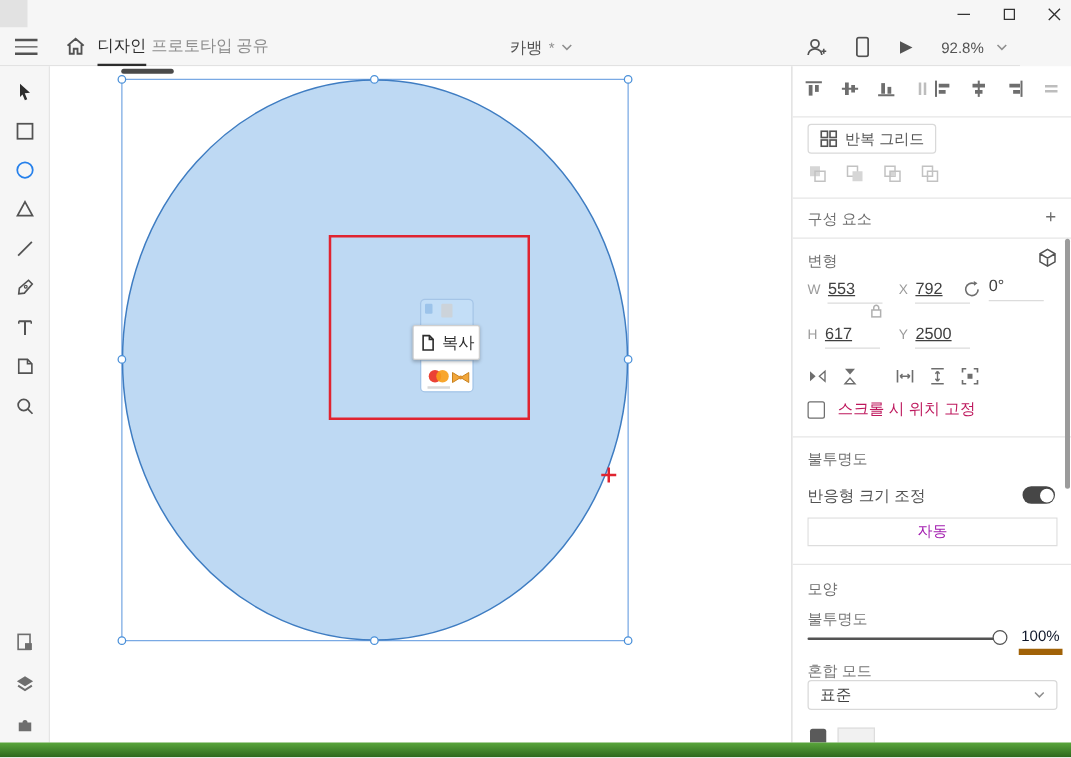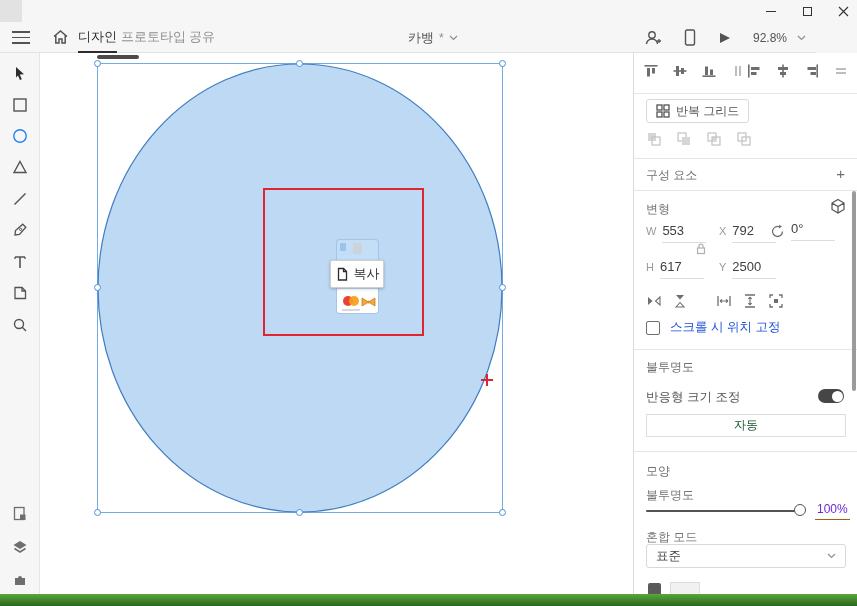--- a/index.html
+++ b/index.html
@@ -61,34 +61,34 @@
   .divider { position:absolute; left:0; width:224px; height:1px; background:#e6e6e6; }
   .align-row { position:absolute; left:9px; top:10px; width:206px; display:flex; justify-content:space-between; }
   .align-grp { display:flex; gap:13px; }
   .icon-btn { cursor:pointer; display:inline-flex; }
   .repeat-grid-btn { position:absolute; left:12px; top:46px; height:24px; padding:0 9px; border:1px solid #d9d9d9; border-radius:3px; display:flex; align-items:center; gap:6px; font-size:12px; color:#535353; background:#fff; cursor:pointer; }
   .bool-row { position:absolute; left:12px; top:78px; display:flex; gap:13px; }
   .section-title { position:absolute; left:12px; font-size:12px; color:#6e6e6e; }
   .plus-btn { position:absolute; right:12px; font-size:15px; color:#6e6e6e; cursor:pointer; line-height:1; }
   .field { position:absolute; display:flex; align-items:baseline; gap:6px; }
   .field .f-label { font-size:11px; color:#9b9b9b; }
-  .field .f-value { font-size:13px; color:#404040; min-width:44px; border-bottom:1px solid #dcdcdc; padding-bottom:4px; }
+  .field .f-value { font-size:13px; color:#404040; min-width:44px; border-bottom:1px solid #dcdcdc; padding-bottom:4px;text-decoration:underline; }
   .rot-field { position:absolute; display:flex; align-items:center; gap:6px; }
   .rot-value { font-size:13px; color:#404040; min-width:44px; border-bottom:1px solid #dcdcdc; padding-bottom:4px; }
   .chk { width:14px; height:14px; border:1.5px solid #6e6e6e; border-radius:2px; background:#fff; cursor:pointer; }
-  .chk-row { position:absolute; left:12px; display:flex; align-items:center; gap:10px; font-size:12.5px; color:#1d4ed8; }
+  .chk-row { position:absolute; left:12px; display:flex; align-items:center; gap:10px; font-size:12.5px; color:#be185d; }
   .toggle { position:absolute; right:13px; width:26px; height:14px; border-radius:7px; background:#464646; cursor:pointer; }
   .toggle .knob { position:absolute; right:1.5px; top:1.5px; width:11px; height:11px; border-radius:50%; background:#fff; }
   .segmented { position:absolute; left:12px; width:200px; height:23px; display:flex; border:1px solid #ddd; }
   .seg { flex:1; display:flex; align-items:center; justify-content:center; font-size:12px; color:#535353; cursor:pointer; background:#fff; }
-  .seg.sel { color:#14532d; }
+  .seg.sel { color:#a21caf; }
   .seg + .seg { border-left:1px solid #ddd; }
   .slider-track { position:absolute; left:12px; width:152px; height:2px; background:#535353; border-radius:1px; }
   .slider-knob { position:absolute; width:12px; height:12px; border:1.5px solid #535353; border-radius:50%; background:#fff; cursor:pointer; }
-  .opacity-val { position:absolute; font-size:12px; color:#6d28d9; border-bottom:1px solid #a16207; padding:0 2px 3px 2px; }
+  .opacity-val { position:absolute; font-size:12px; color:#0f172a; border-bottom:5px solid #a16207; padding:0 2px 3px 2px; }
   .dropdown { position:absolute; left:12px; width:200px; height:24px; border:1px solid #d9d9d9; border-radius:3px; background:#fff; display:flex; align-items:center; justify-content:space-between; padding:0 9px; font-size:12.5px; color:#404040; cursor:pointer; }
   .fill-partial-chk { position:absolute; left:14px; top:530px; width:13px; height:13px; background:#5a5a5a; border-radius:2px; }
   .fill-partial-swatch { position:absolute; left:36px; top:529px; width:30px; height:14px; background:#f1f1f1; border:1px solid #ddd; }
   .panel-scroll { position:absolute; right:1px; top:138px; width:4px; height:200px; background:#9b9b9b; border-radius:2px; }
 
   .greenbar { position:absolute; left:0; bottom:0; width:857px; height:12px; background:linear-gradient(#5aa63c, #2c671c); }
 </style>
 </head>
 <body>
 

